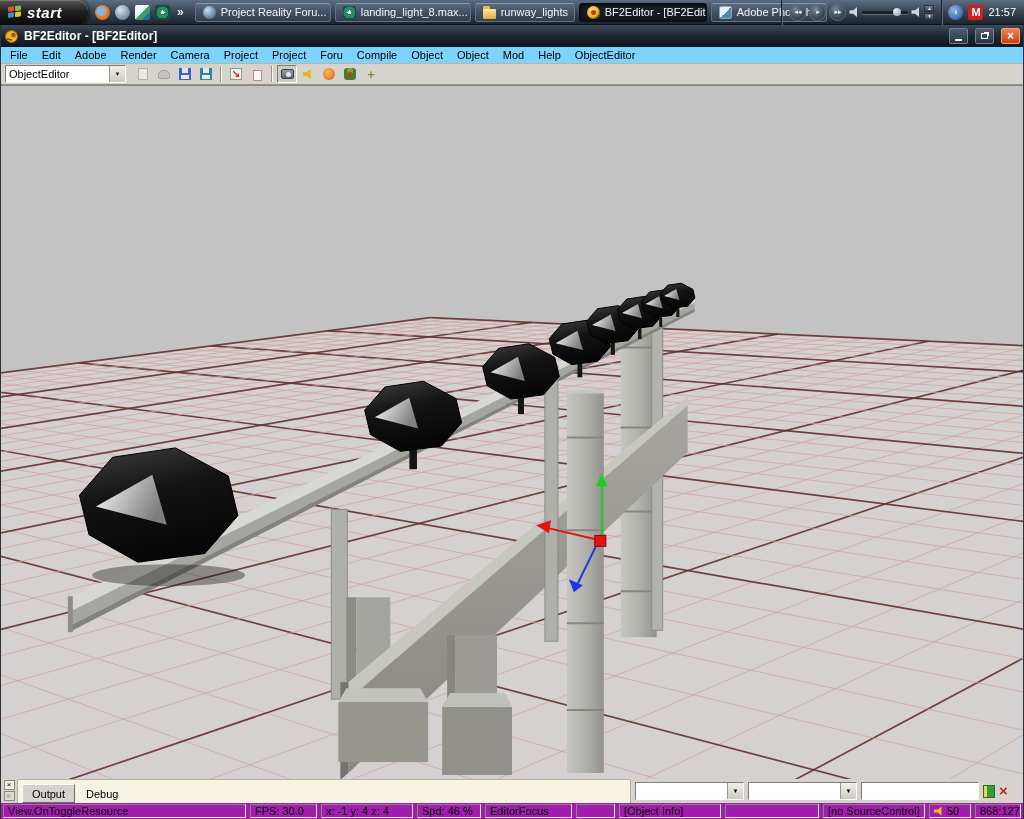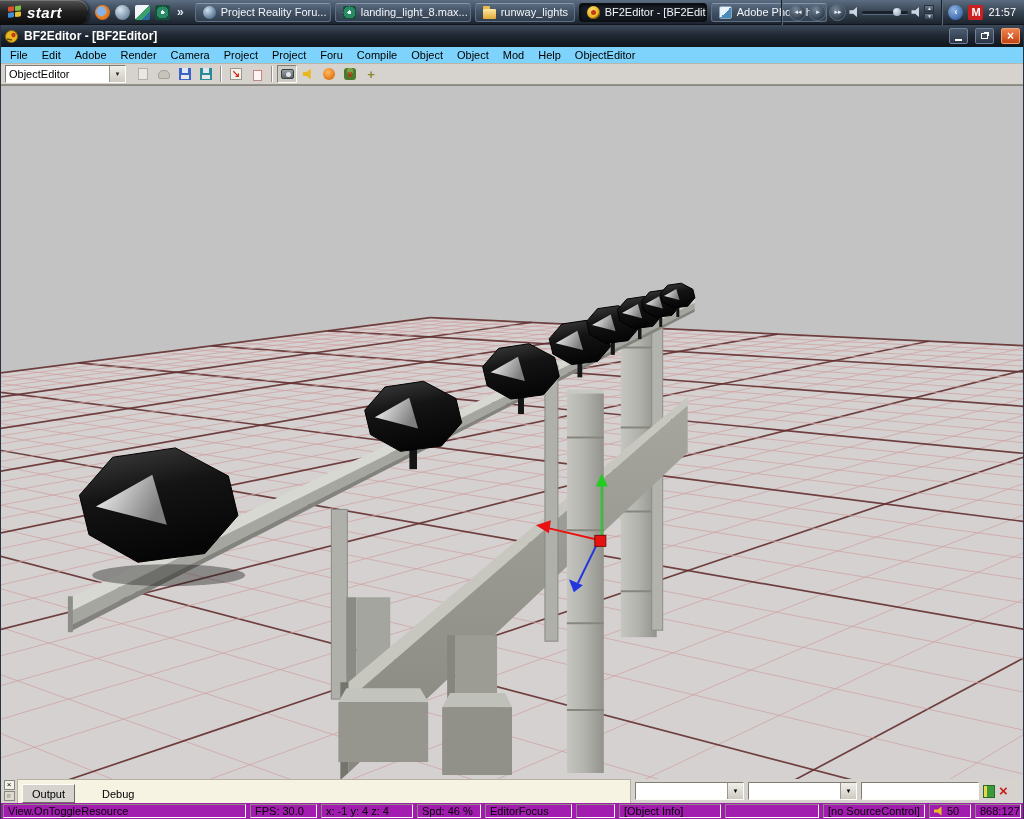--- a/index.html
+++ b/index.html
@@ -99,21 +99,21 @@
   .ico-fx { color:#8a8a30; font-weight:bold; font-size:13px; line-height:13px; }
 
   .viewport { flex:1; min-height:0; position:relative; background:#c3c3c3; border-top:1px solid #8a8a84; }
   .viewport svg { display:block; width:100%; height:100%; }
 
   
   .output-row { height:24px; flex:none; display:flex; background:#d6d3ce; align-items:stretch; }
   .out-minicol { width:16px; flex:none; display:flex; flex-direction:column; align-items:center; padding-top:1px; gap:1px; }
   .mini-btn { width:11px; height:10px; background:#f2f1ea; border:1px solid #8a887e; font-size:8px; line-height:7px; text-align:center; cursor:pointer; }
   .mini-btn.ghost { color:#b8b6ac; background:#dddbd2; }
-  .out-tabstrip { width:614px; flex:none; background:#f6f3e3; border:1px solid #b5b2a4; border-bottom:0; display:flex; align-items:flex-end; gap:18px; padding:2px 2px 0 4px; }
+  .out-tabstrip { width:614px; flex:none; background:#f6f3e3; border:1px solid #b5b2a4; border-bottom:0; display:flex; align-items:flex-end; gap:2px; padding:2px 2px 0 4px; }
   .tab { height:19px; padding:0 9px; display:flex; align-items:center; cursor:pointer; color:#000; }
   .tab.raised { background:#d6d3ce; border:1px solid; border-color:#fdfdf6 #6e6c62 #6e6c62 #fdfdf6; }
   .out-controls { flex:1; display:flex; align-items:center; gap:4px; padding:0 4px; }
   .oc-combo { display:flex; height:18px; border:1px solid; border-color:#807e74 #fdfdf6 #fdfdf6 #807e74; background:#fff; }
   .oc-combo input { border:0; outline:0; width:91px; font-size:11px; font-family:"Liberation Sans",sans-serif; }
   .oc-input { height:18px; width:118px; border:1px solid; border-color:#807e74 #fdfdf6 #fdfdf6 #807e74; background:#fff; font-size:11px; font-family:"Liberation Sans",sans-serif; outline:0; }
   .ico-book { width:12px; height:13px; background:linear-gradient(90deg,#e8d84a 0 3px, #3a9a3a 3px); border:1px solid #2a6a2a; cursor:pointer; }
   .ico-redx { color:#c81e1e; font-weight:bold; font-size:15px; line-height:14px; cursor:pointer; }
 
   

